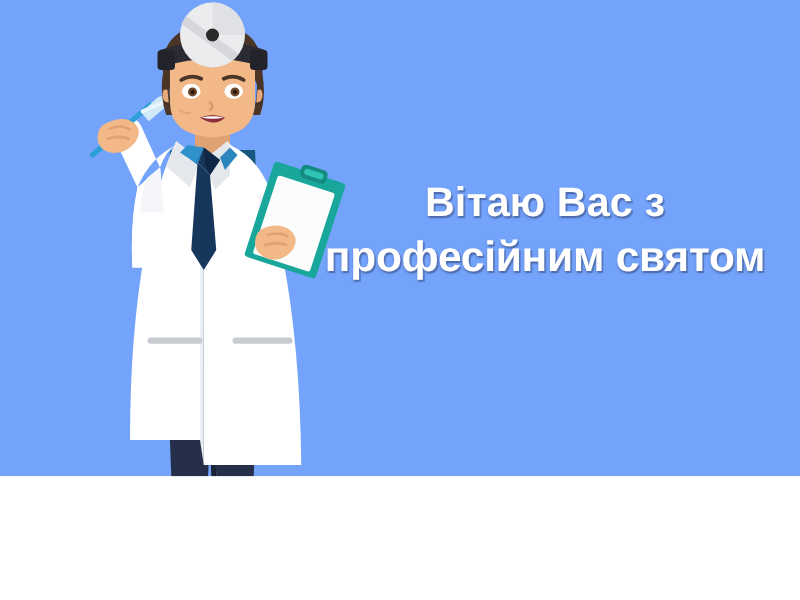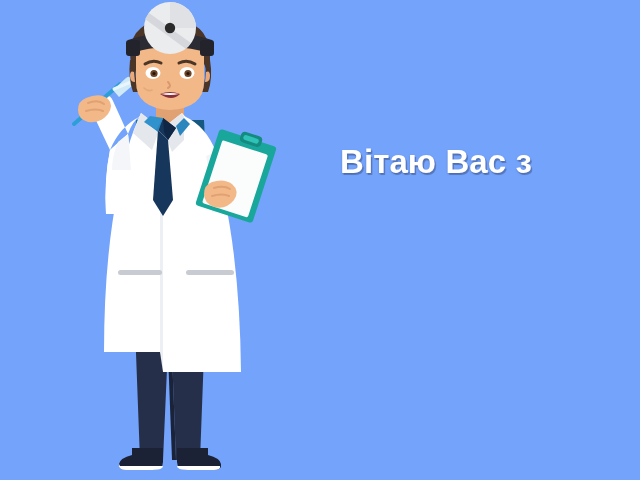--- a/index.html
+++ b/index.html
@@ -50,21 +50,21 @@
     font-size: 34px;
     letter-spacing: -0.2px;
   }
   .gline.l3 {
     font-size: 33px;
   }
 </style>
 </head>
 <body>
 
-<div id="card" style="width: 640px; height: 480px; background: rgb(116, 163, 251);">
+<div id="card" style="width: 640px; height: 381px; background: rgb(116, 163, 251);">
 
   <svg id="illustration" viewBox="0 0 320 480">
 
     <g>
       <path d="M140 180 L200 180 L206 300 L200 460 L176 460 L170 300 L163 460 L140 460 L134 300 Z" fill="#252f49"></path>
       <path d="M170 300 L176 460 L172 460 L166 300 Z" fill="#1b2338"></path>
       <path d="M140 250 L200 250 L206 300 L134 300 Z" fill="#222b42"></path>
     </g>
 
     <g>
@@ -186,15 +186,16 @@
       <circle cx="170" cy="28" r="26" fill="#ebecee"></circle>
       <path d="M170 2 A26 26 0 0 1 196 28 L170 28 Z" fill="#dfe1e4"></path>
       <path d="M149 13 L191 43 L186 49 L145 19 Z" fill="#d2d4d8" opacity="0.85"></path>
       <circle cx="170" cy="28" r="5.2" fill="#2a2a2a"></circle>
     </g>
 
   </svg>
 
   <div id="greeting" style="color: rgb(255, 255, 255);">
     <span class="gline l1">Вітаю Вас з</span>
+    <span class="gline l2">професійним святом</span>
   </div>
 
 </div>
 
 </body></html>

